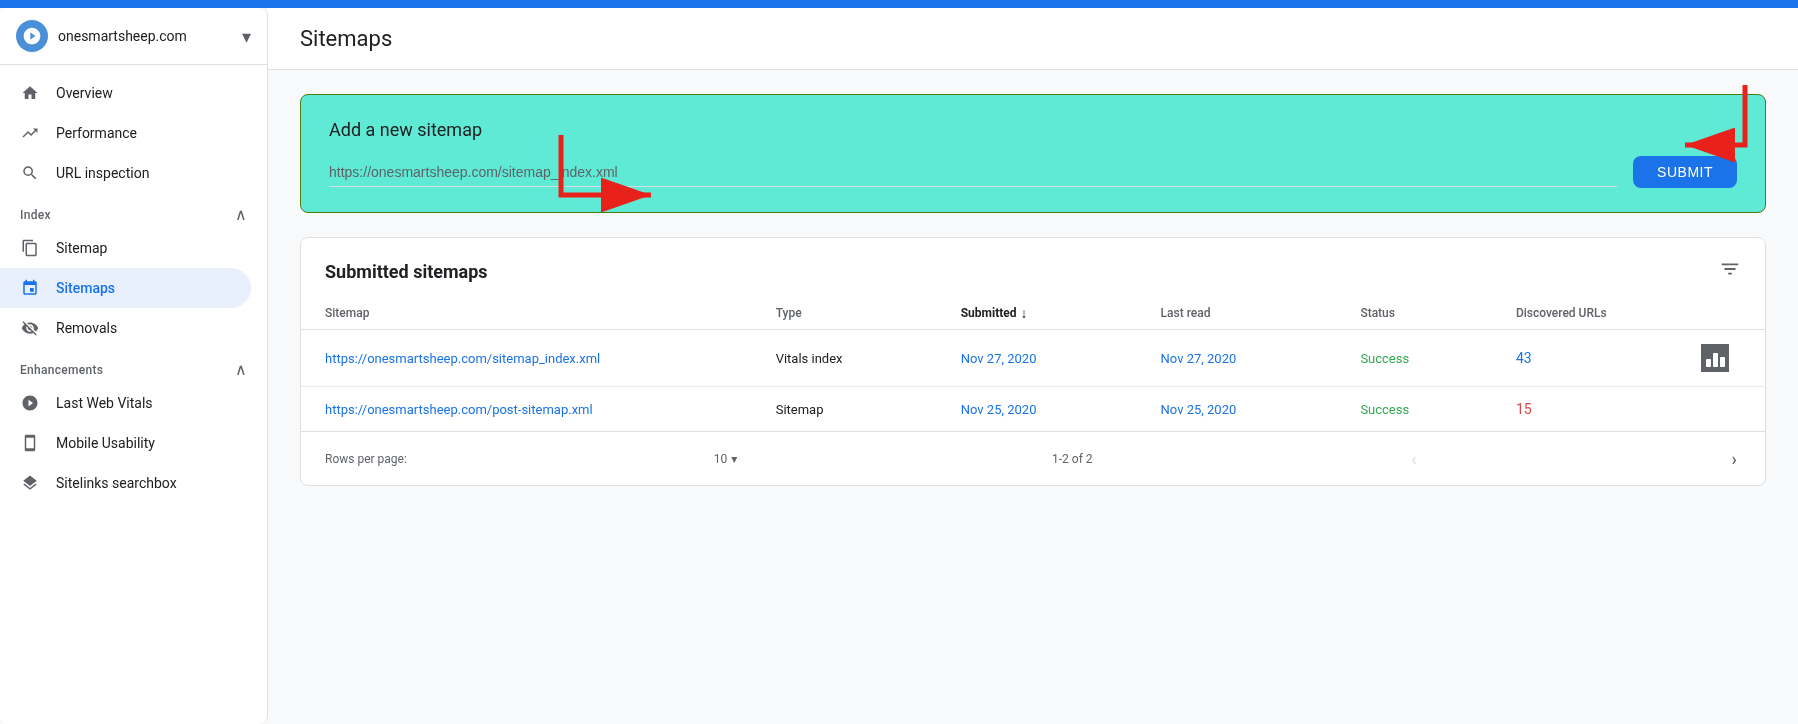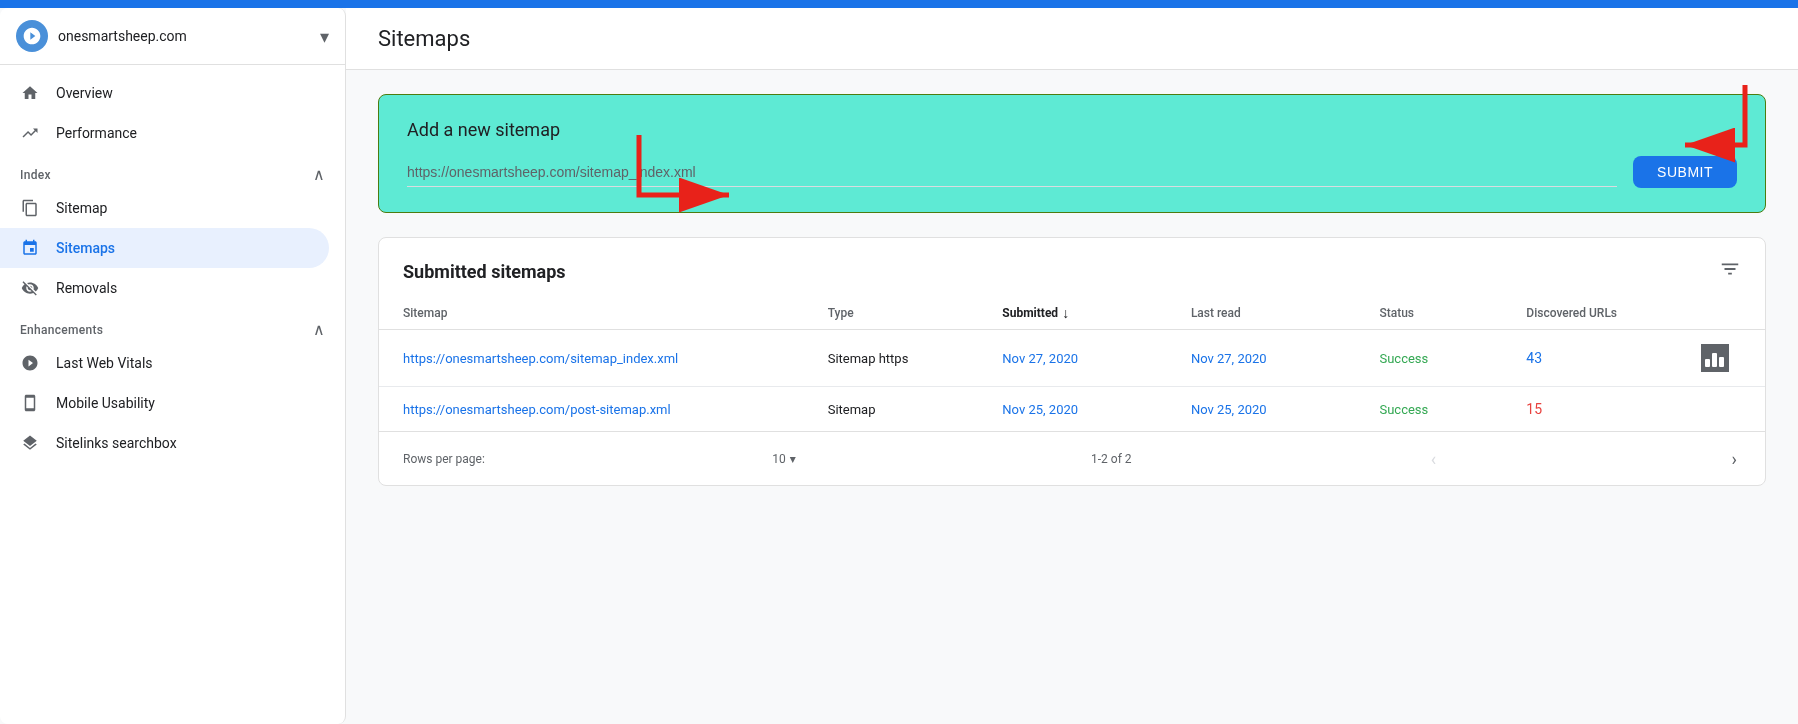--- a/index.html
+++ b/index.html
@@ -12,21 +12,21 @@
     }
 
     .app-layout {
       display: flex;
       flex: 1;
       overflow: hidden;
     }
 
     
     .sidebar {
-      width: 346px;
+      width: 268px;
       background: #fff;
       border-right: 1px solid #e0e0e0;
       display: flex;
       flex-direction: column;
       overflow-y: auto;
       overflow-x: hidden;
       flex-shrink: 0;
       border-radius: 8px;
     }
 
@@ -382,20 +382,28 @@
         <span>Overview</span>
       </div>
       <div class="nav-item">
         <span class="nav-icon">
           <svg width="18" height="18" viewBox="0 0 24 24" fill="currentColor">
               <path d="M16 6l2.29 2.29-4.88 4.88-4-4L2 16.59 3.41 18l6-6 4 4 6.3-6.29L22 12V6z"></path>
             </svg>
         </span>
         <span>Performance</span>
       </div>
+      <div class="nav-item">
+        <span class="nav-icon">
+          <svg width="18" height="18" viewBox="0 0 24 24" fill="currentColor">
+              <path d="M15.5 14h-.79l-.28-.27A6.471 6.471 0 0 0 16 9.5 6.5 6.5 0 1 0 9.5 16c1.61 0 3.09-.59 4.23-1.57l.27.28v.79l5 4.99L20.49 19l-4.99-5zm-6 0C7.01 14 5 11.99 5 9.5S7.01 5 9.5 5 14 7.01 14 9.5 11.99 14 9.5 14z"></path>
+            </svg>
+        </span>
+        <span>URL inspection</span>
+      </div>
     </div>
 
     <div class="section-header">
       <span>Index</span>
       <span class="section-toggle">∧</span>
     </div>
     <div class="nav-item">
       <span class="nav-icon">
         <svg width="18" height="18" viewBox="0 0 24 24" fill="currentColor">
             <path d="M16 1H4c-1.1 0-2 .9-2 2v14h2V3h12V1zm3 4H8c-1.1 0-2 .9-2 2v14c0 1.1.9 2 2 2h11c1.1 0 2-.9 2-2V7c0-1.1-.9-2-2-2zm0 16H8V7h11v14z"></path>
@@ -504,21 +512,21 @@
               <span style="font-size:14px;">↓</span>
             </div>
             <div class="th">Last read</div>
             <div class="th">Status</div>
             <div class="th">Discovered URLs</div>
             <div class="th"></div>
           </div>
 
           <div class="table-row">
             <div class="td link">https://onesmartsheep.com/sitemap_index.xml</div>
-            <div class="td">Sitemap https</div>
+            <div class="td">Vitals index</div>
             <div class="td" style="color:#1a73e8;">Nov 27, 2020</div>
             <div class="td" style="color:#1a73e8;">Nov 27, 2020</div>
             <div class="td success">Success</div>
             <div class="td count-blue">43</div>
             <div class="td">
               <div class="bar-icon">
                 <div class="bar-icon-inner">
                   <div class="bar" style="height: 8px;"></div>
                   <div class="bar" style="height: 14px;"></div>
                   <div class="bar" style="height: 10px;"></div>

